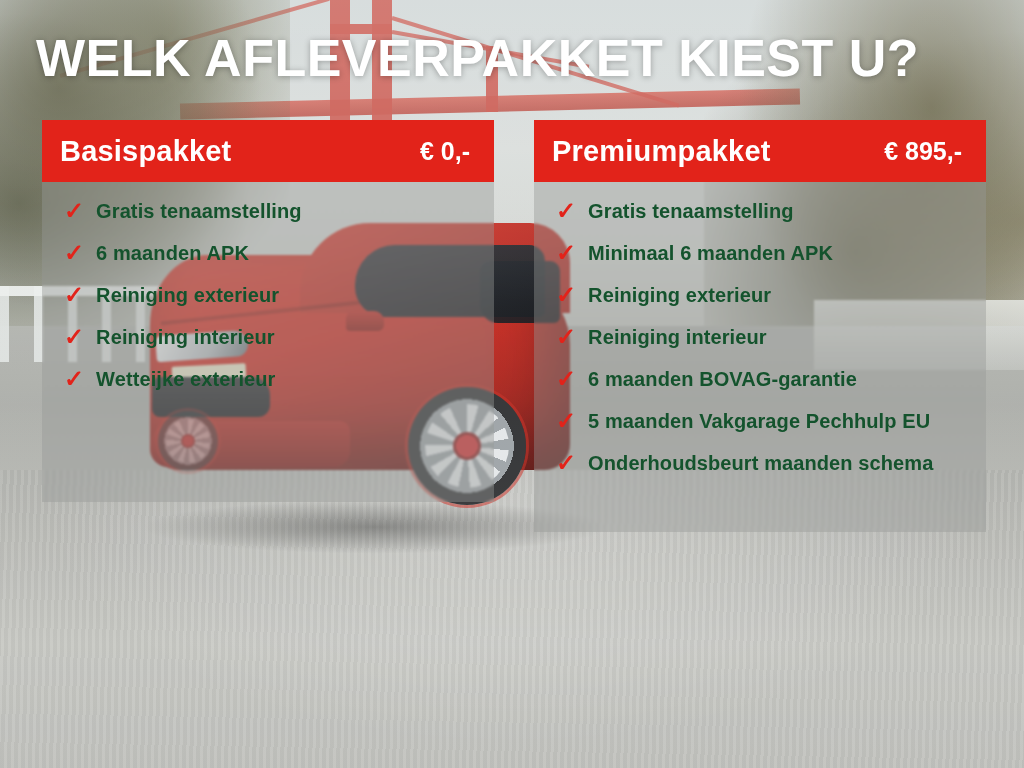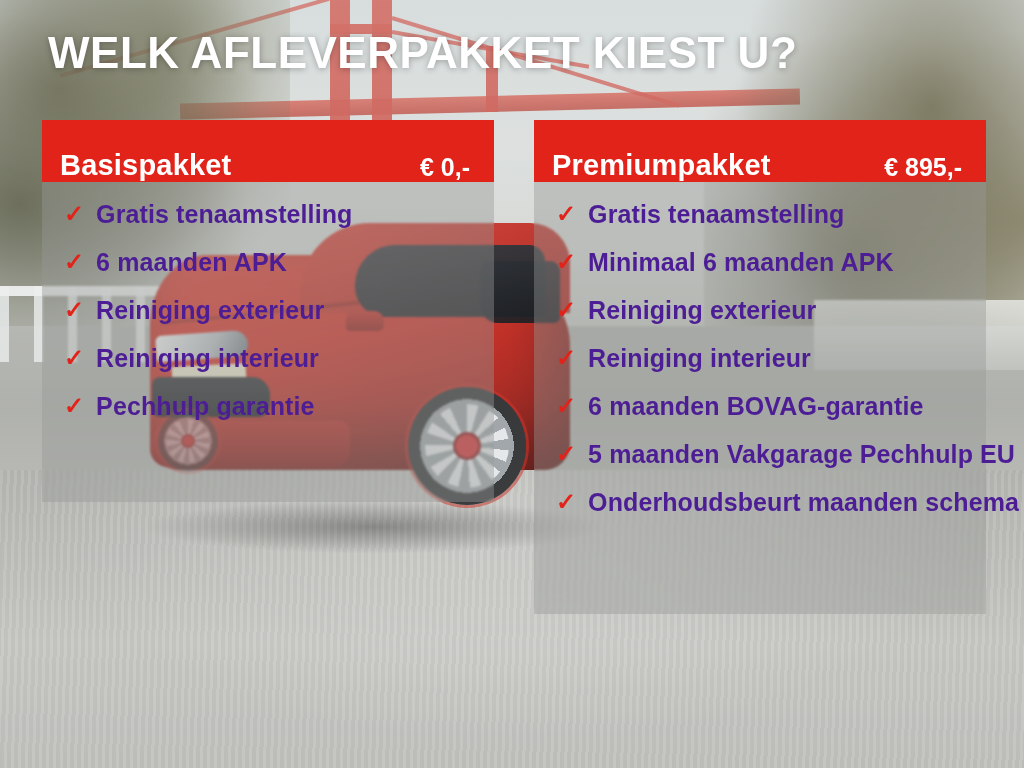--- a/index.html
+++ b/index.html
@@ -205,44 +205,44 @@
     position: absolute; inset: 0;
     background: linear-gradient(to bottom, rgba(255,255,255,0.18), rgba(255,255,255,0.05) 40%, rgba(255,255,255,0.12));
     pointer-events: none;
   }
 
   
   .content { position: absolute; inset: 0; }
 
   .headline {
     position: absolute;
-    left: 48px;
+    left: 36px;
     top: 28px;
-    font-size: 44px;
+    font-size: 52px;
     font-weight: bold;
     color: #ffffff;
     letter-spacing: 0.5px;
     text-shadow: 0 1px 6px rgba(0,0,0,0.30);
     white-space: nowrap;
   }
 
   .package {
     position: absolute;
     background: rgba(150,152,150,0.42);
     backdrop-filter: blur(1px);
   }
   .package.basis   { left: 42px;  top: 120px; width: 452px; height: 382px; }
-  .package.premium { left: 534px; top: 120px; width: 452px; height: 494px; }
+  .package.premium { left: 534px; top: 120px; width: 452px; height: 412px; }
 
   .pkg-header {
     position: relative;
     height: 62px;
     background: #e2231a;
     display: flex;
-    align-items: flex-end;
+    align-items: center;
     justify-content: space-between;
     padding: 0 24px 0 18px;
     box-sizing: border-box;
   }
   .pkg-title {
     color: #ffffff;
     font-size: 29px;
     font-weight: bold;
     letter-spacing: 0.2px;
   }
@@ -266,22 +266,22 @@
   }
   .check {
     color: #e2231a;
     font-size: 24px;
     line-height: 1;
     font-weight: bold;
     flex: 0 0 auto;
     margin-top: -2px;
   }
   .item-label {
-    color: #4c1d95;
-    font-size: 25px;
+    color: #14532d;
+    font-size: 20px;
     font-weight: bold;
     letter-spacing: 0.1px;
     white-space: nowrap;
   }
 </style>
 </head>
 <body>
 
 <div id="stage">
 
@@ -351,21 +351,21 @@
         <li class="pkg-item">
           <span class="check">✓</span>
           <span class="item-label">Reiniging exterieur</span>
         </li>
         <li class="pkg-item">
           <span class="check">✓</span>
           <span class="item-label">Reiniging interieur</span>
         </li>
         <li class="pkg-item">
           <span class="check">✓</span>
-          <span class="item-label">Pechhulp garantie</span>
+          <span class="item-label">Wetteijke exterieur</span>
         </li>
       </ul>
     </div>
 
     <div class="package premium">
       <div class="pkg-header">
         <span class="pkg-title">Premiumpakket</span>
         <span class="pkg-price">€ 895,-</span>
       </div>
       <ul class="pkg-list">

